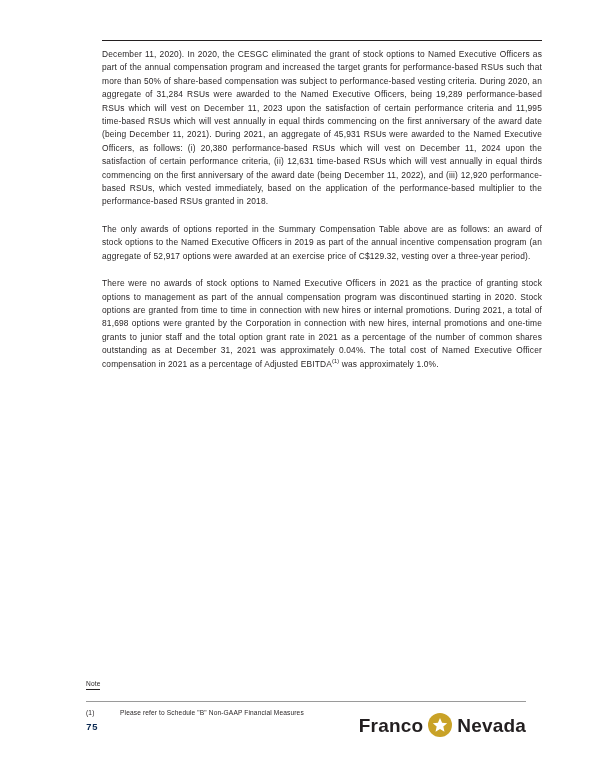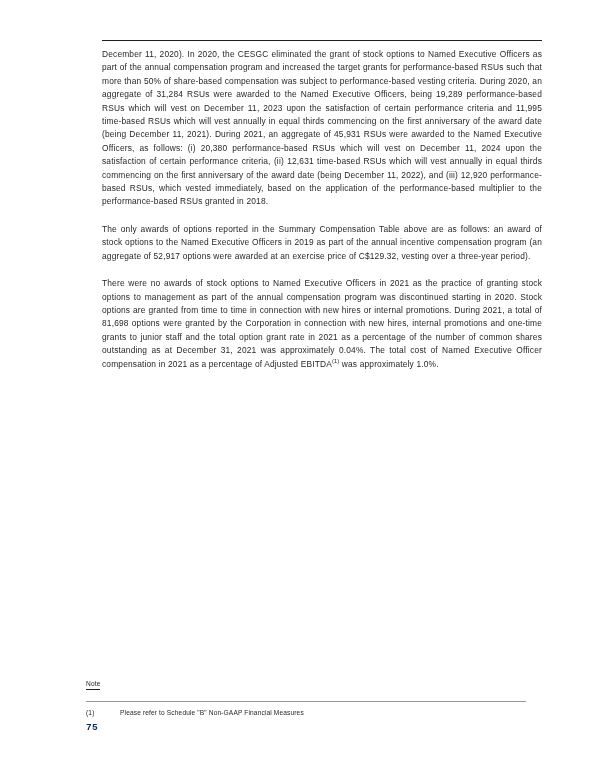--- a/index.html
+++ b/index.html
@@ -145,14 +145,23 @@
     <span class="note-label">Note</span>
     <div class="note-rule"></div>
     <div class="note-row">
       <span class="note-num">(1)</span>
       <span class="note-text">Please refer to Schedule "B" Non-GAAP Financial Measures</span>
     </div>
   </div>
 
   <div class="page-number">75</div>
 
+  <div class="logo">
+    <span class="logo-word">Franco</span>
+    <span class="logo-mark">
+      <svg width="16" height="16" viewBox="0 0 24 24" aria-hidden="true">
+        <polygon points="12,1.5 15.1,8.6 22.8,9.3 17,14.4 18.7,22 12,18 5.3,22 7,14.4 1.2,9.3 8.9,8.6" fill="#ffffff"></polygon>
+      </svg>
+    </span>
+    <span class="logo-word">Nevada</span>
+  </div>
 
 </div>
 
 </body></html>

